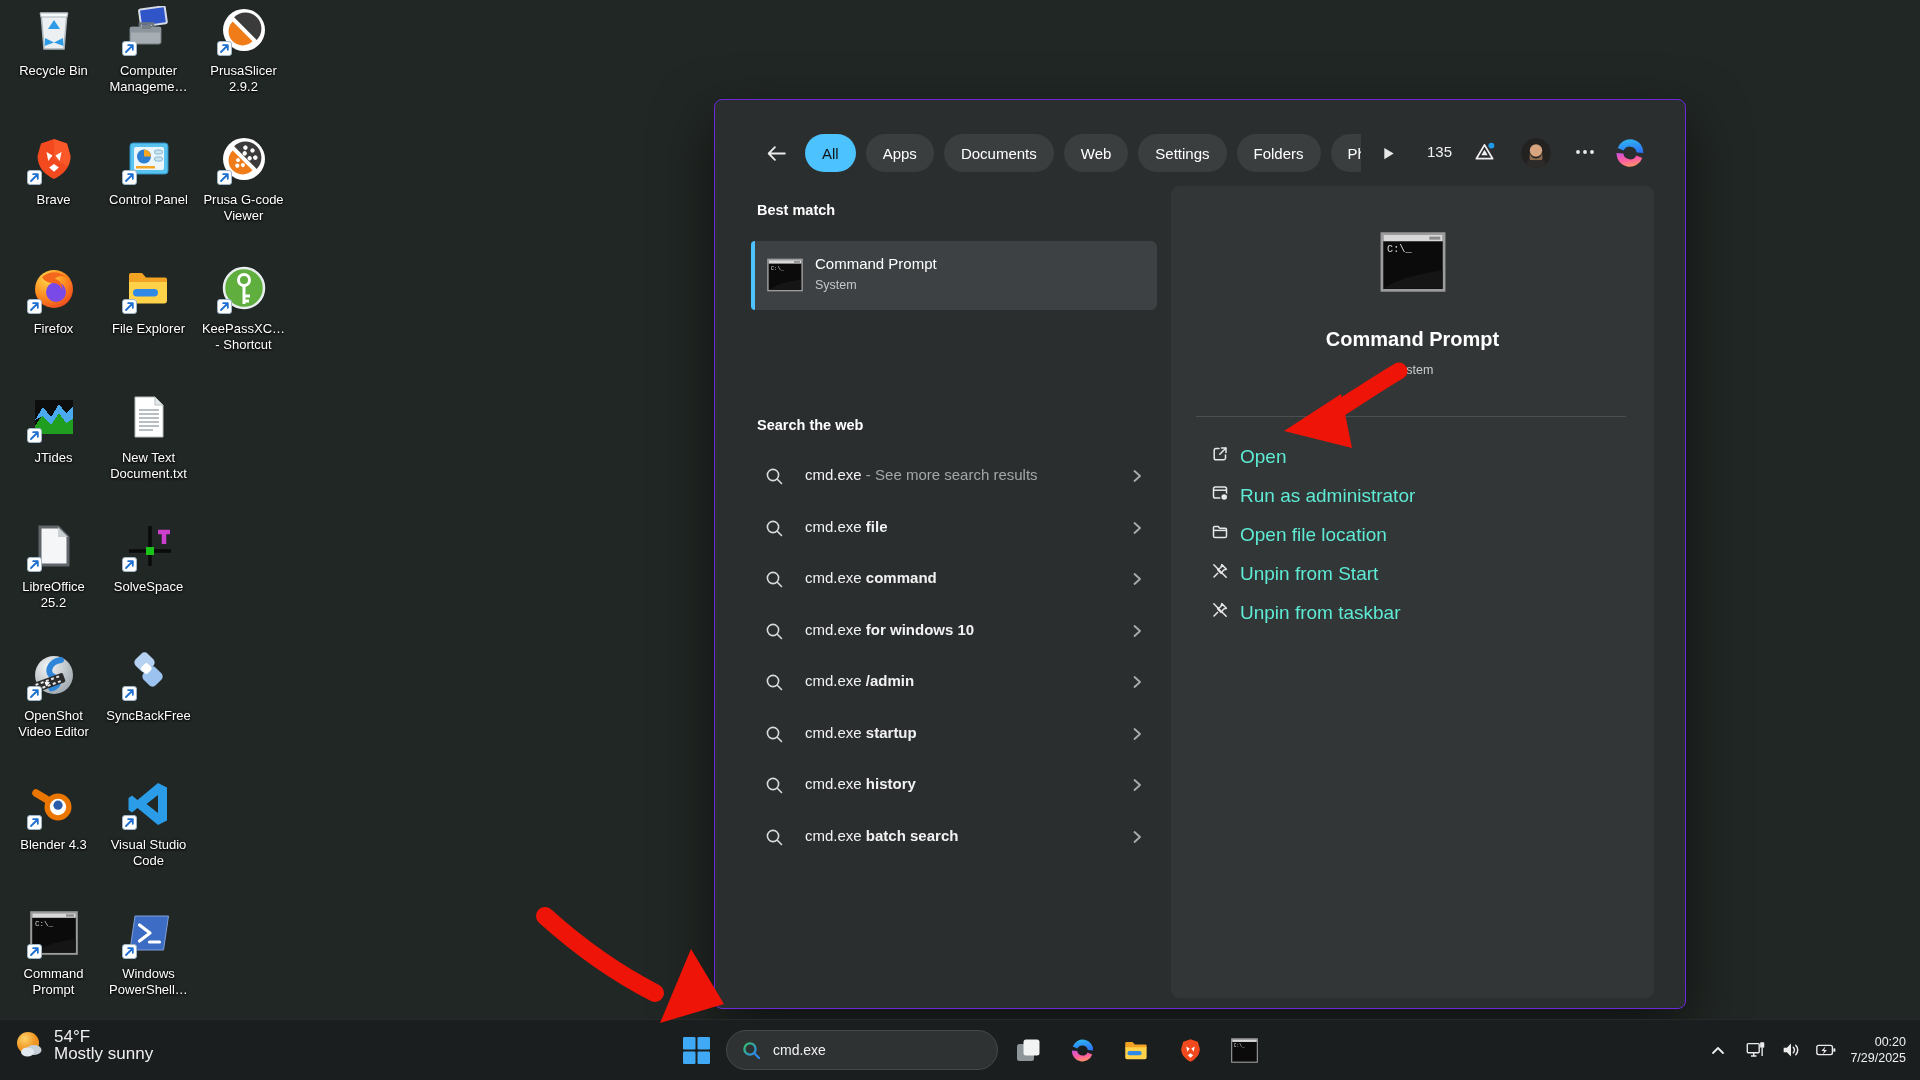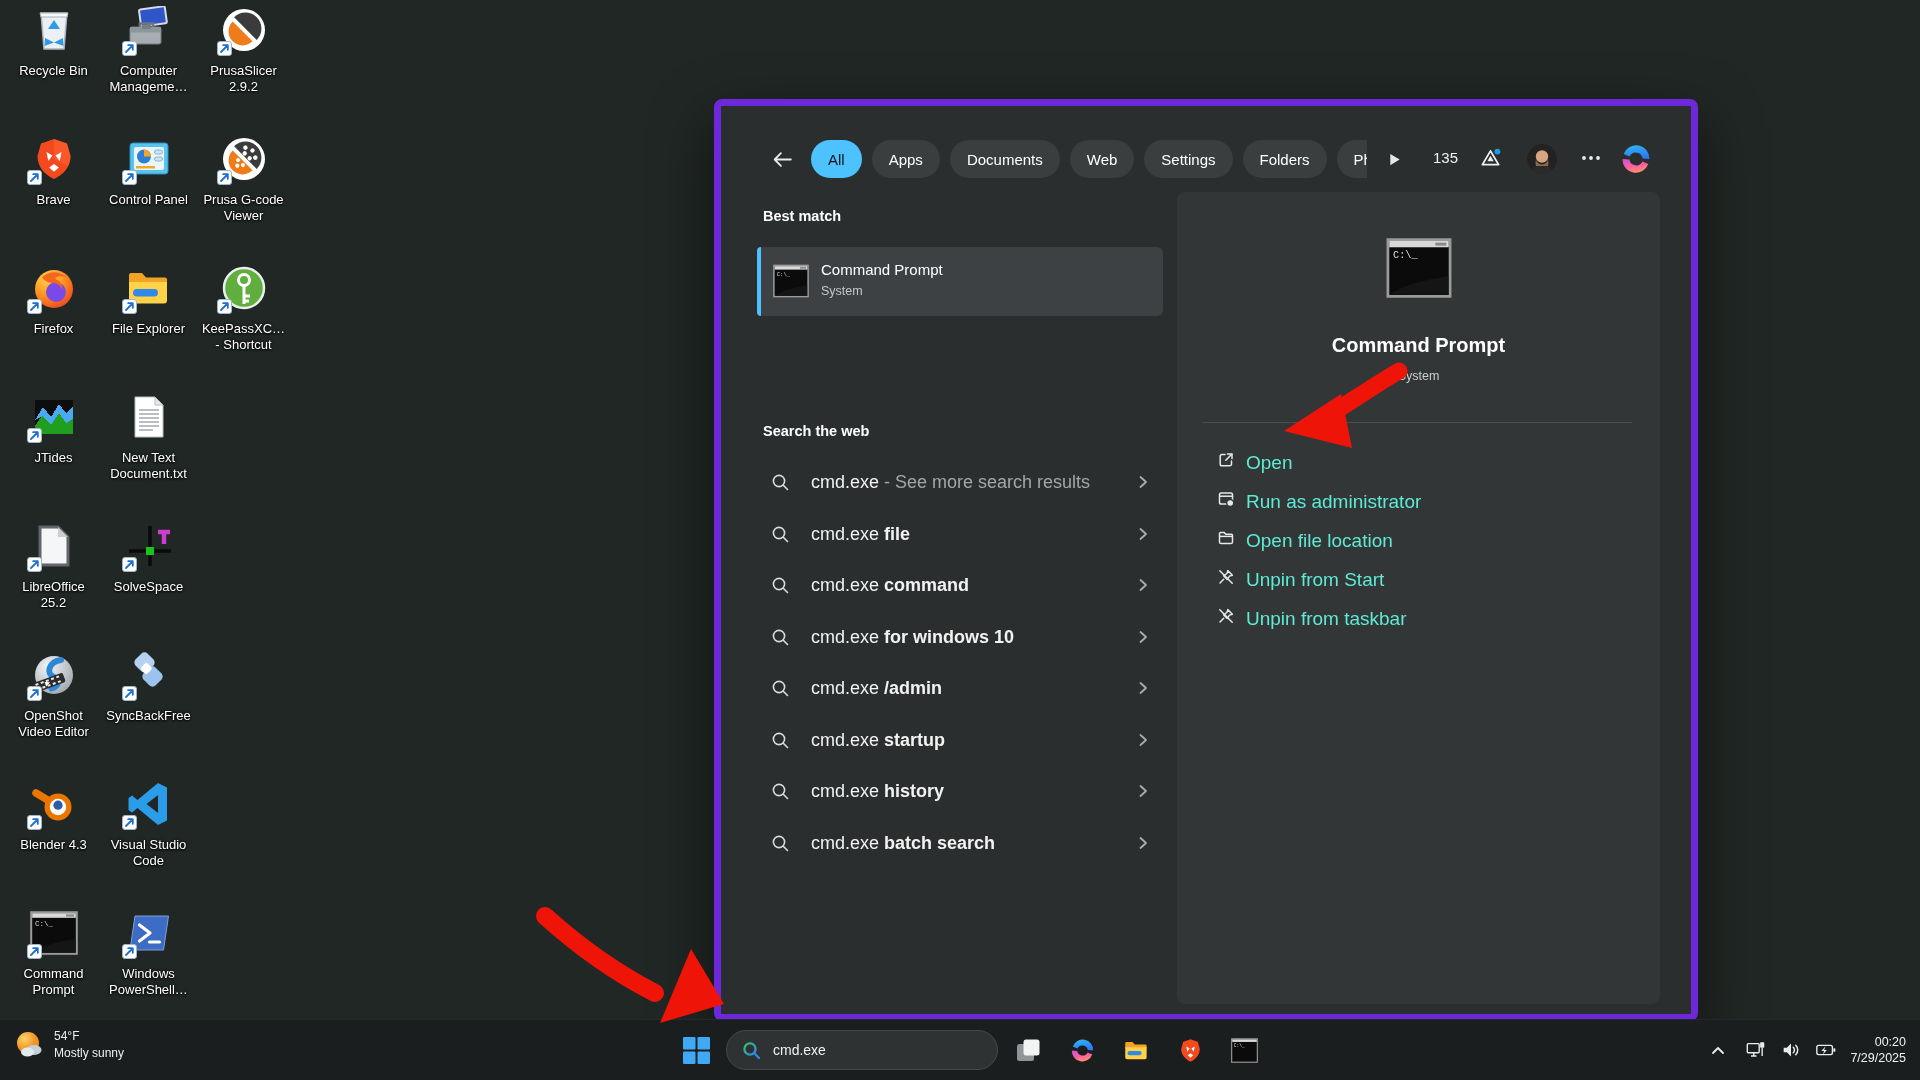--- a/index.html
+++ b/index.html
@@ -12,21 +12,21 @@
   
   #desktop-icons{position:absolute;left:6px;top:6px;}
   .dicon{position:absolute;width:95px;text-align:center;cursor:default;}
   .dicon .ic{position:relative;width:48px;height:48px;margin:0 auto;}
   .dicon .sc{position:absolute;left:-3px;bottom:-2px;width:15px;height:15px;}
   .dicon .lbl{margin-top:5px;font-size:13px;line-height:16px;color:#fff;
               text-shadow:0 1px 2px rgba(0,0,0,.95),0 0 3px rgba(0,0,0,.8);}
 
   
   #search-panel{position:absolute;left:714px;top:99px;width:970px;height:908px;
-     background:#2b2e2f;border:7px solid #6d28d9;border-radius:8px;
+     background:#2b2e2f;border:1px solid #6d28d9;border-radius:8px;
      box-shadow:0 24px 60px rgba(0,0,0,.55);z-index:10;}
   #back-btn{position:absolute;left:50px;top:42px;width:23px;height:23px;cursor:pointer;}
   #tabs{position:absolute;left:90px;top:34px;width:556px;height:38px;display:flex;
         gap:10px;overflow:hidden;align-items:center;}
   .tab{flex:0 0 auto;height:38px;padding:0 17px;border-radius:20px;background:#3a3e3f;
        color:#fff;font-size:15px;display:flex;align-items:center;cursor:pointer;white-space:nowrap;}
   .tab.selected{background:var(--accent,#4cc2ff);color:#101314;}
   #tabs-scroll{position:absolute;left:666px;top:46px;width:15px;height:15px;cursor:pointer;}
   #counter{position:absolute;left:712px;top:43px;font-size:15px;color:#f0f0f0;}
   #rewards{position:absolute;left:758px;top:41px;width:23px;height:23px;cursor:pointer;}
@@ -48,42 +48,42 @@
   #best-row .t2{position:absolute;left:64px;top:37px;font-size:12.5px;color:#c3c7c8;}
 
   #admin-row{position:absolute;left:36px;top:231px;width:406px;height:58px;border-radius:6px;cursor:pointer;}
   #admin-row .mag{position:absolute;left:12px;top:18px;width:22px;height:22px;}
   #admin-row .t1{position:absolute;left:54px;top:9px;font-size:15px;color:#fff;}
   #admin-row .t2{position:absolute;left:54px;top:32px;font-size:12.5px;color:#b6babb;}
   .chev{position:absolute;right:12px;top:50%;margin-top:-8px;width:16px;height:16px;}
 
   .srow{position:absolute;left:36px;width:406px;height:50px;border-radius:6px;cursor:pointer;}
   .srow .mag{position:absolute;left:13px;top:15px;width:20px;height:20px;}
-  .srow .txt{position:absolute;left:54px;top:15px;font-size:18px;color:#f2f2f2;white-space:nowrap;}
+  .srow .txt{position:absolute;left:54px;top:15px;font-size:15px;color:#f2f2f2;white-space:nowrap;}
   .srow .txt b{font-weight:bold;}
   .srow .txt .note{color:#a2a7a9;}
 
   #right-card{position:absolute;left:456px;top:86px;width:483px;height:812px;
               background:#323637;border-radius:8px;}
   #right-card .bigic{position:absolute;left:207px;top:46px;width:70px;height:60px;}
   #right-card .title{position:absolute;left:0;top:142px;width:100%;text-align:center;
                      font-size:20px;font-weight:600;color:#fff;}
   #right-card .sub{position:absolute;left:0;top:177px;width:100%;text-align:center;
                    font-size:12.5px;color:#c9cdce;}
   #right-card .div{position:absolute;left:25px;right:28px;top:230px;height:1px;background:#4a4e4f;}
   .action{position:absolute;left:25px;width:433px;height:36px;border-radius:5px;cursor:pointer;}
   .action .aic{position:absolute;left:15px;top:9px;width:18px;height:18px;}
   .action .albl{position:absolute;left:44px;top:10px;font-size:19px;color:#5eead4;}
 
   
   #taskbar{position:absolute;left:0;bottom:0;width:1920px;height:60px;background:#1b1e1f;
            border-top:1px solid rgba(255,255,255,.05);z-index:20;}
   #weather{position:absolute;left:14px;top:8px;display:flex;align-items:center;gap:8px;cursor:pointer;}
   #weather .wic{width:32px;height:32px;}
-  #weather .wt{font-size:12px;line-height:17px;color:#eee;}
+  #weather .wt{font-size:17px;line-height:17px;color:#eee;}
   #tb-center{position:absolute;left:676px;top:10px;display:flex;align-items:center;gap:10px;}
   .tbtn{width:40px;height:40px;border-radius:5px;display:flex;align-items:center;
         justify-content:center;cursor:pointer;}
   .tbtn .tic{width:27px;height:27px;}
   #tb-search{width:272px;height:40px;border-radius:20px;background:#2e3233;
              border:1px solid #46494a;display:flex;align-items:center;gap:10px;
              padding:0 14px;box-sizing:border-box;cursor:text;}
   #tb-search .mag{width:20px;height:20px;flex:0 0 auto;}
   #tb-search input{background:transparent;border:none;outline:none;color:#f2f2f2;
                    font-size:14px;font-family:"Liberation Sans",sans-serif;width:200px;}

